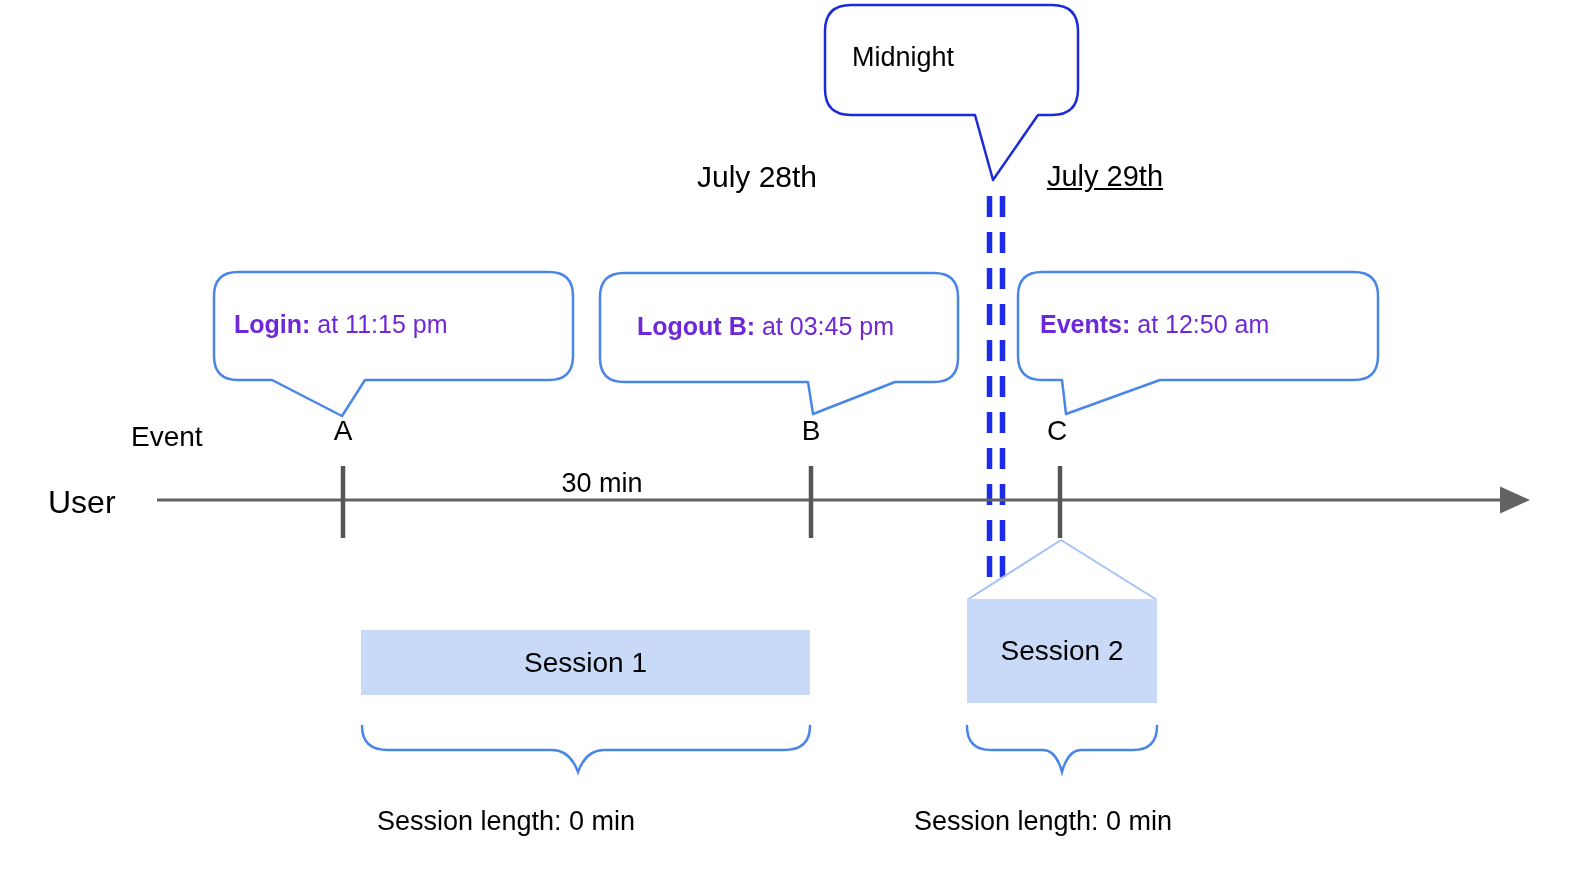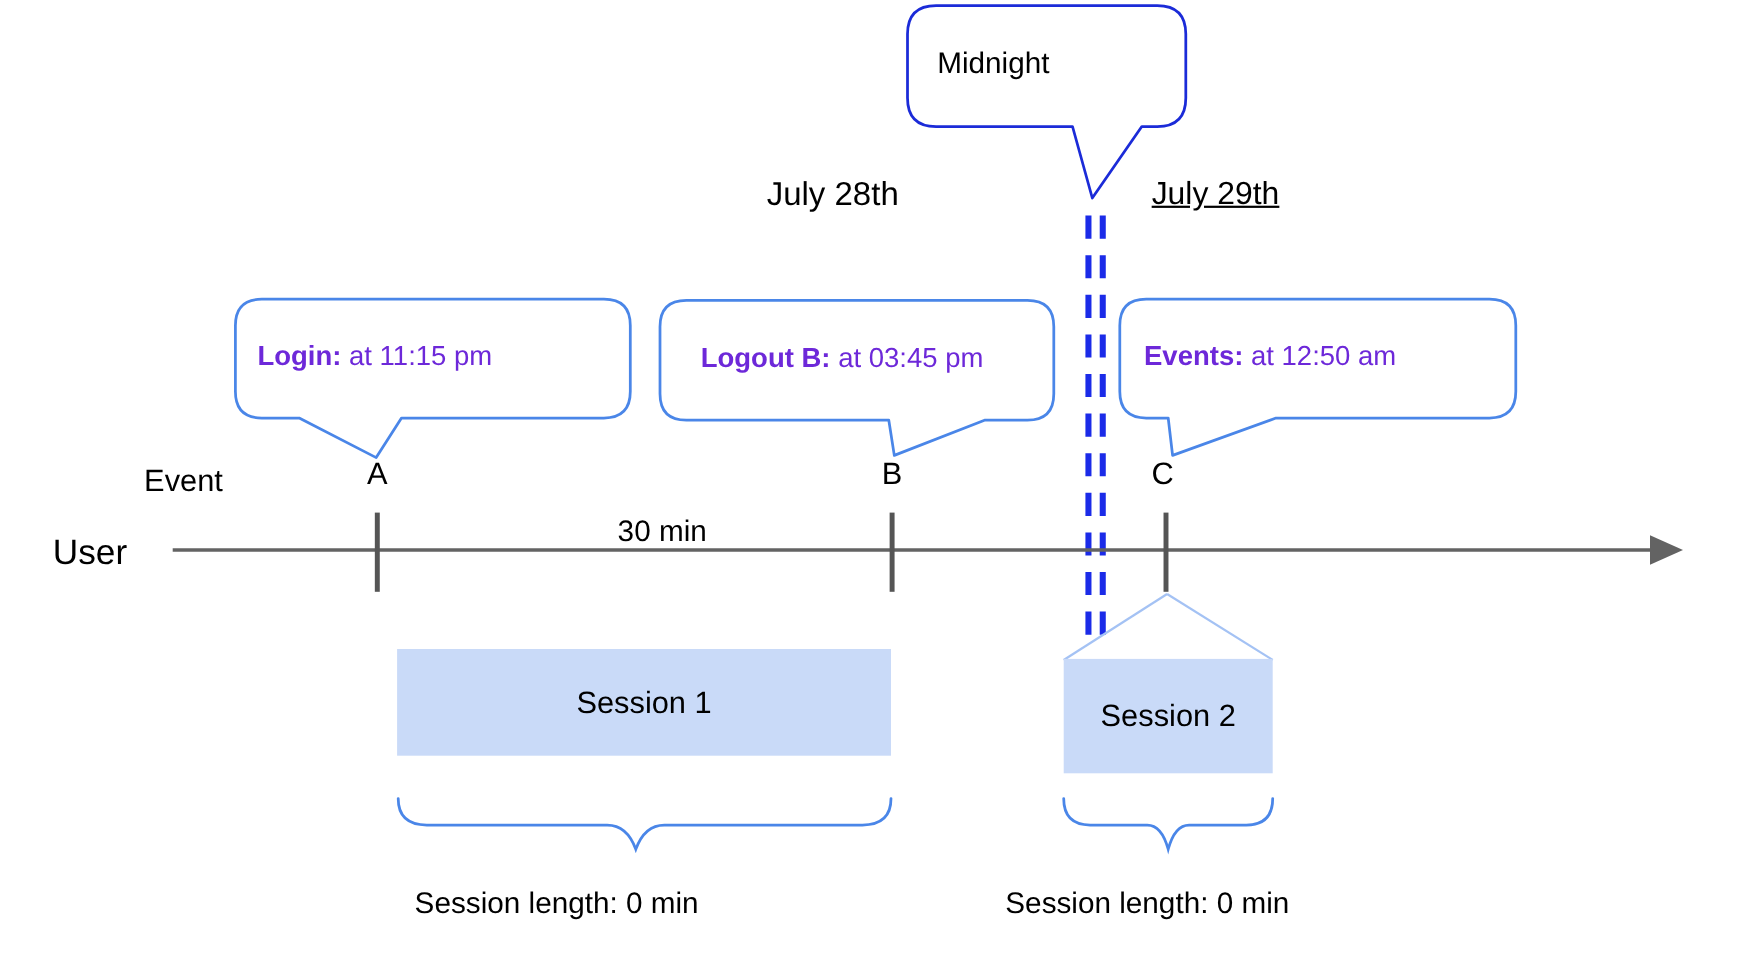--- a/index.html
+++ b/index.html
@@ -49,21 +49,21 @@
 
     <path d="M 1042 272 H 1354 Q 1378 272 1378 296 V 356 Q 1378 380 1354 380 H 1160 L 1066 414 L 1062 380 H 1042 Q 1018 380 1018 356 V 296 Q 1018 272 1042 272 Z" fill="#ffffff" stroke="#4a86e8" stroke-width="2.5" stroke-linejoin="round"></path>
 
     <path d="M 851 5 H 1052 Q 1078 5 1078 31 V 89 Q 1078 115 1052 115 H 1038 L 993 180 L 975 115 H 851 Q 825 115 825 89 V 31 Q 825 5 851 5 Z" fill="#ffffff" stroke="#1b2bd8" stroke-width="2.5" stroke-linejoin="round"></path>
 
     <path d="M 362 726 Q 362 750 388 750 L 552 750 Q 570 750 578 772 Q 586 750 604 750 L 784 750 Q 810 750 810 726" fill="none" stroke="#4a86e8" stroke-width="2.5" stroke-linecap="round"></path>
 
     <path d="M 967 726 Q 967 750 991 750 L 1043 750 Q 1056 750 1062 772 Q 1068 750 1081 750 L 1133 750 Q 1157 750 1157 726" fill="none" stroke="#4a86e8" stroke-width="2.5" stroke-linecap="round"></path>
   </svg>
 
-  <div class="session-box" style="left:361px;top:590px;width:449px;height:97px;">
+  <div class="session-box" style="left:361px;top:630px;width:449px;height:65px;">
     <span>Session 1</span>
   </div>
   <div class="session-box" style="left:967px;top:599px;width:190px;height:104px;">
     <span>Session 2</span>
   </div>
 
   <div class="lbl" style="left:48px;top:484px;font-size:32px;">User</div>
   <div class="lbl" style="left:131px;top:421px;font-size:28px;">Event</div>
   <div class="lbl ctr" style="left:602px;top:468px;font-size:27px;">30 min</div>
 

